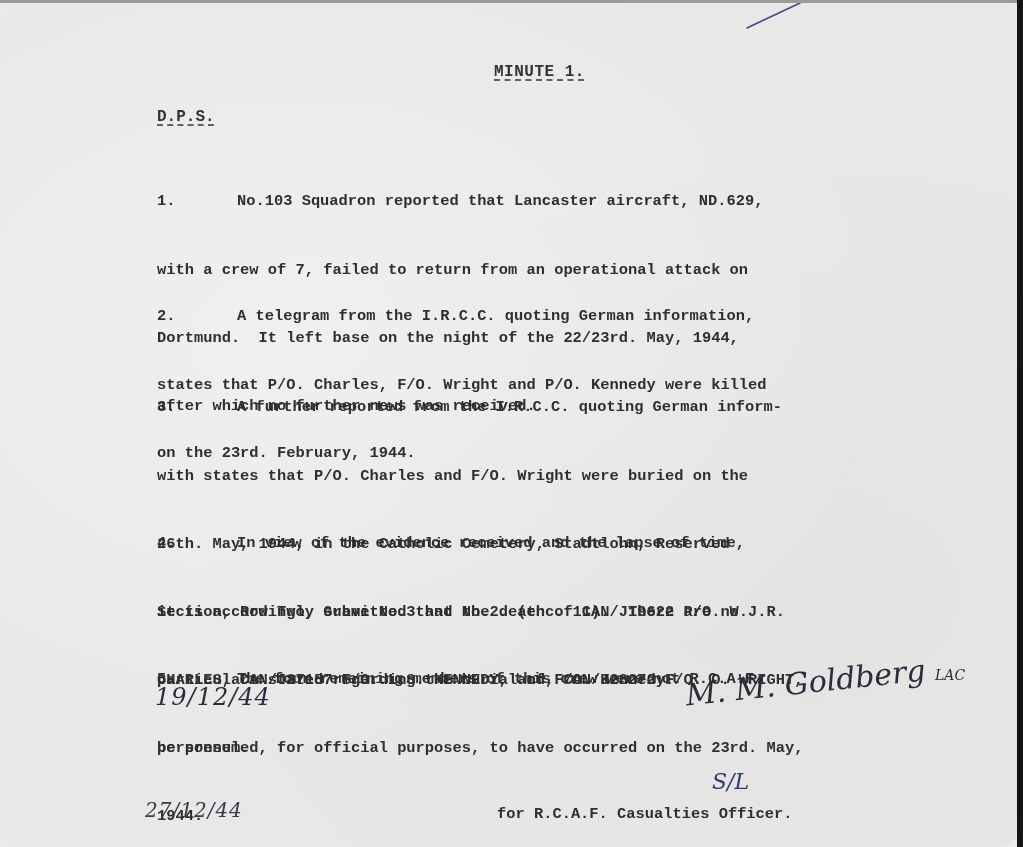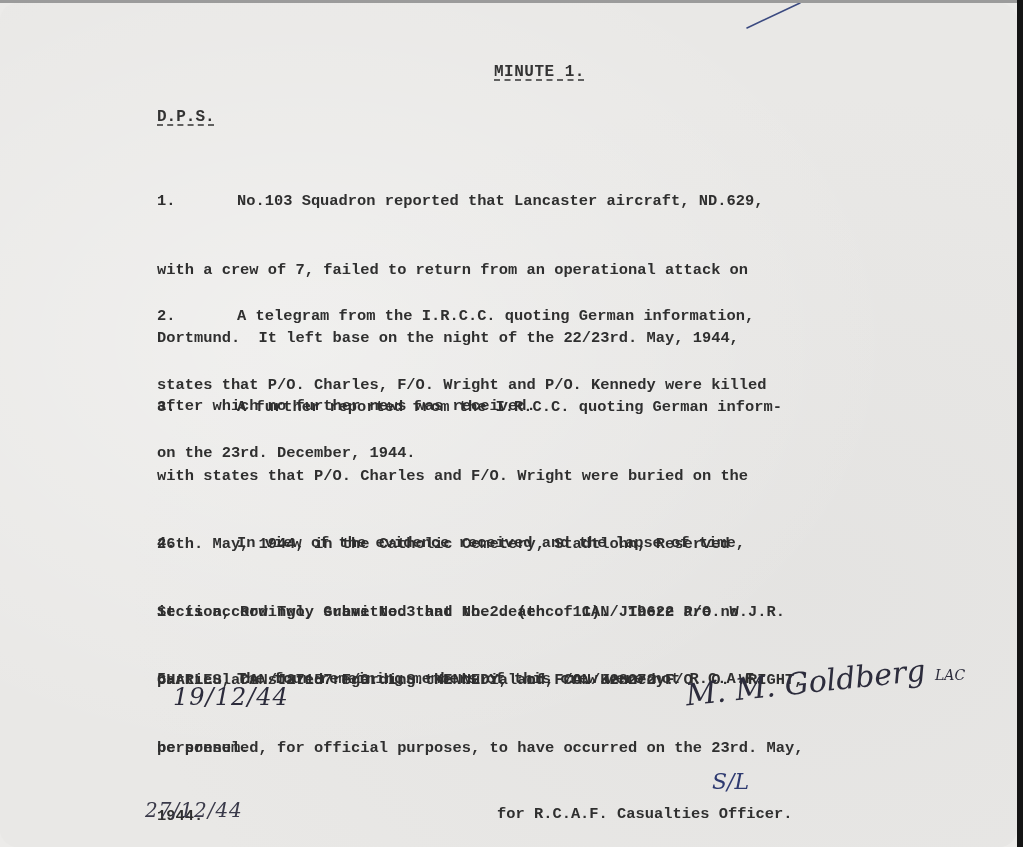--- a/index.html
+++ b/index.html
@@ -33,21 +33,21 @@
     .para {
       position:absolute; left:157px; width:800px; font-size:15.4px; line-height:22.7px;
       font-weight:bold; color:#2f2f2f; white-space: pre;
     }
     .para .line { display:block; }
     .num { display:inline-block; width:80px; }
 
     .hand {
       position:absolute; font-family: "DejaVu Serif", serif; font-style: italic; color:#2c2c3c;
     }
-    .date1 { left:173px; top:680px; font-size:24px; letter-spacing:1px;text-align:right; }
+    .date1 { left:155px; top:680px; font-size:24px; letter-spacing:1px;text-align:right; }
     .sig1 { left:685px; top:662px; font-size:30px; transform: rotate(-6deg); font-family: "DejaVu Serif", serif; }
     .sig1-rank { left:935px; top:664px; font-size:14px; font-style: italic; }
     .date2 { left:145px; top:795px; font-size:20px; letter-spacing:1px; color:#3a3a4a; }
     .sig2 { left:520px; top:755px; font-size:34px; color:#2e3a70; }
     .sig2-suffix { left:712px; top:766px; font-size:22px; color:#2e3a70; }
     .officer {
       position:absolute; left:497px; top:802px; font-size:15.4px; font-weight:bold; color:#2f2f2f;
     }
   </style>
 </head>
@@ -65,21 +65,21 @@
   <div class="para" style="top:142px;">
     <span class="line"><span class="num">1.</span><span>No.103 Squadron reported that Lancaster aircraft, ND.629,</span></span>
     <span class="line">with a crew of 7, failed to return from an operational attack on</span>
     <span class="line">Dortmund.  It left base on the night of the 22/23rd. May, 1944,</span>
     <span class="line">after which no further news was received.</span>
   </div>
 
   <div class="para" style="top:257px;">
     <span class="line"><span class="num">2.</span><span>A telegram from the I.R.C.C. quoting German information,</span></span>
     <span class="line">states that P/O. Charles, F/O. Wright and P/O. Kennedy were killed</span>
-    <span class="line">on the 23rd. December, 1944.</span>
+    <span class="line">on the 23rd. February, 1944.</span>
   </div>
 
   <div class="para" style="top:348px;">
     <span class="line"><span class="num">3.</span><span>A further reported from the I.R.C.C. quoting German inform-</span></span>
     <span class="line">with states that P/O. Charles and F/O. Wright were buried on the</span>
     <span class="line">26th. May, 1944, in the Catholic Cemetery, Stadtlohn, Reserved</span>
     <span class="line">Section, Row Two, Grave No.3 and No.2. (enc. 11).  There are no</span>
     <span class="line">particulars stated regarding the burial of F/O. Kennedy.</span>
   </div>
 

